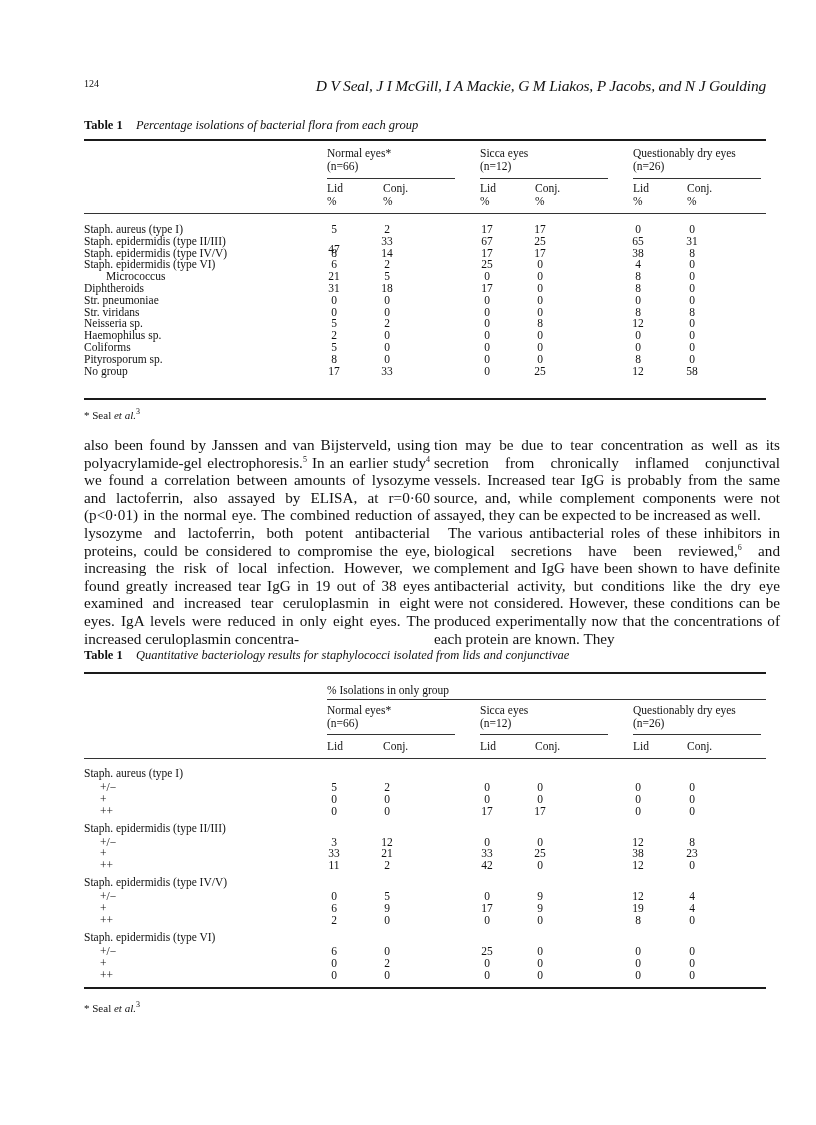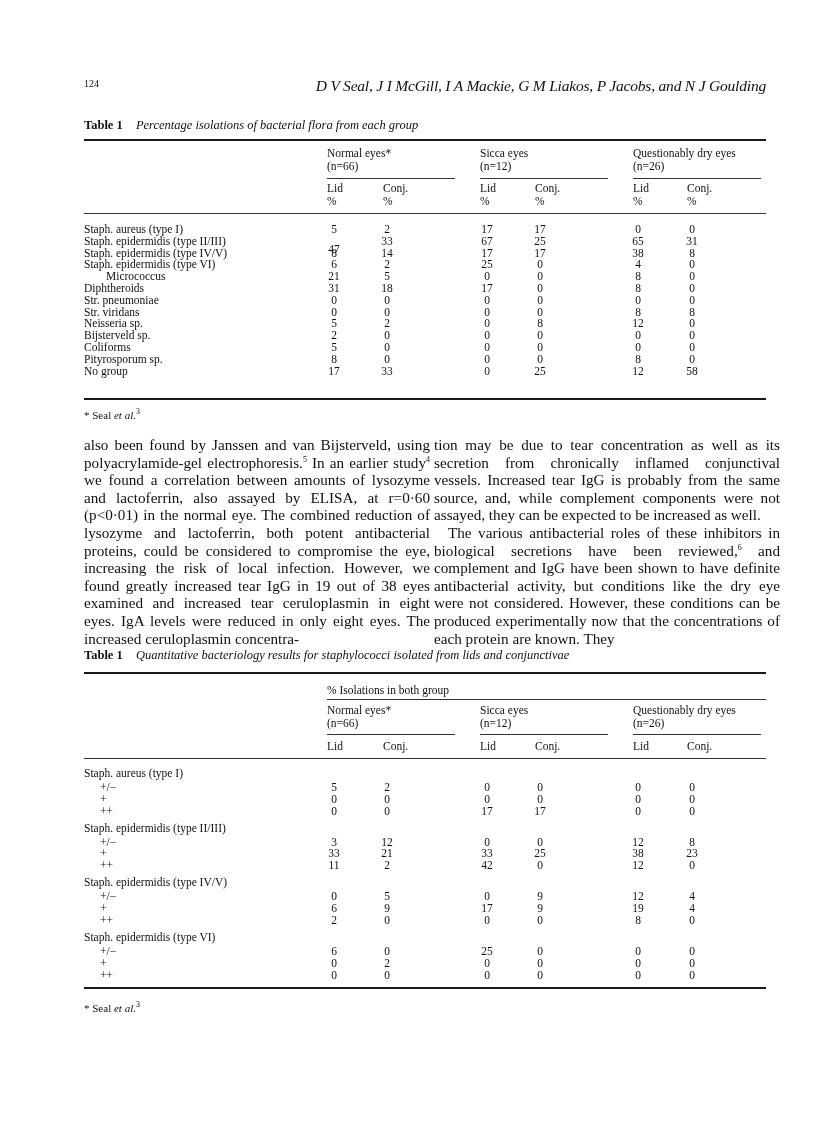--- a/index.html
+++ b/index.html
@@ -127,21 +127,21 @@
     <div class="abs cell" style="left:525px; top:304.6px;">0</div>
     <div class="abs cell" style="left:623px; top:304.6px;">8</div>
     <div class="abs cell" style="left:677px; top:304.6px;">8</div>
     <div class="abs rowlabel" style="left:84px; top:316.4px;">Neisseria sp.</div>
     <div class="abs cell" style="left:319px; top:316.4px;">5</div>
     <div class="abs cell" style="left:372px; top:316.4px;">2</div>
     <div class="abs cell" style="left:472px; top:316.4px;">0</div>
     <div class="abs cell" style="left:525px; top:316.4px;">8</div>
     <div class="abs cell" style="left:623px; top:316.4px;">12</div>
     <div class="abs cell" style="left:677px; top:316.4px;">0</div>
-    <div class="abs rowlabel" style="left:84px; top:328.2px;">Bijsterveld sp.</div>
+    <div class="abs rowlabel" style="left:84px; top:328.2px;">Haemophilus sp.</div>
     <div class="abs cell" style="left:319px; top:328.2px;">2</div>
     <div class="abs cell" style="left:372px; top:328.2px;">0</div>
     <div class="abs cell" style="left:472px; top:328.2px;">0</div>
     <div class="abs cell" style="left:525px; top:328.2px;">0</div>
     <div class="abs cell" style="left:623px; top:328.2px;">0</div>
     <div class="abs cell" style="left:677px; top:328.2px;">0</div>
     <div class="abs rowlabel" style="left:84px; top:340px;">Coliforms</div>
     <div class="abs cell" style="left:319px; top:340px;">5</div>
     <div class="abs cell" style="left:372px; top:340px;">0</div>
     <div class="abs cell" style="left:472px; top:340px;">0</div>
@@ -179,21 +179,21 @@
   <p class="indent"><span>The various antibacterial roles of these inhibitors in biological secretions have been reviewed,</span><sup class="ref">6</sup><span> and complement and IgG have been shown to have definite antibacterial activity, but conditions like the dry eye were not considered. However, these conditions can be produced experimentally now that the concentrations of each protein are known. They</span></p>
 </div>
 
 <div class="abs caption" style="left:84px; top:648px;">
   <span class="tlabel">Table 1</span>
   <span class="ttitle">Quantitative bacteriology results for staphylococci isolated from lids and conjunctivae</span>
 </div>
 <div class="abs rule-thick" style="left:84px; top:672px; width:682px;"></div>
 
 <div id="t2">
-    <div class="abs th" style="left:327px; top:684px;">% Isolations in both group</div>
+    <div class="abs th" style="left:327px; top:684px;">% Isolations in only group</div>
     <div class="abs rule-thin" style="left:327px; top:699px; width:439px;"></div>
     <div class="abs th" style="left:327px; top:704px;">Normal eyes*</div>
     <div class="abs th" style="left:327px; top:717px;">(n=66)</div>
     <div class="abs rule-thin" style="left:327px; top:734px; width:128px;"></div>
     <div class="abs th" style="left:480px; top:704px;">Sicca eyes</div>
     <div class="abs th" style="left:480px; top:717px;">(n=12)</div>
     <div class="abs rule-thin" style="left:480px; top:734px; width:128px;"></div>
     <div class="abs th" style="left:633px; top:704px;">Questionably dry eyes</div>
     <div class="abs th" style="left:633px; top:717px;">(n=26)</div>
     <div class="abs rule-thin" style="left:633px; top:734px; width:128px;"></div>

